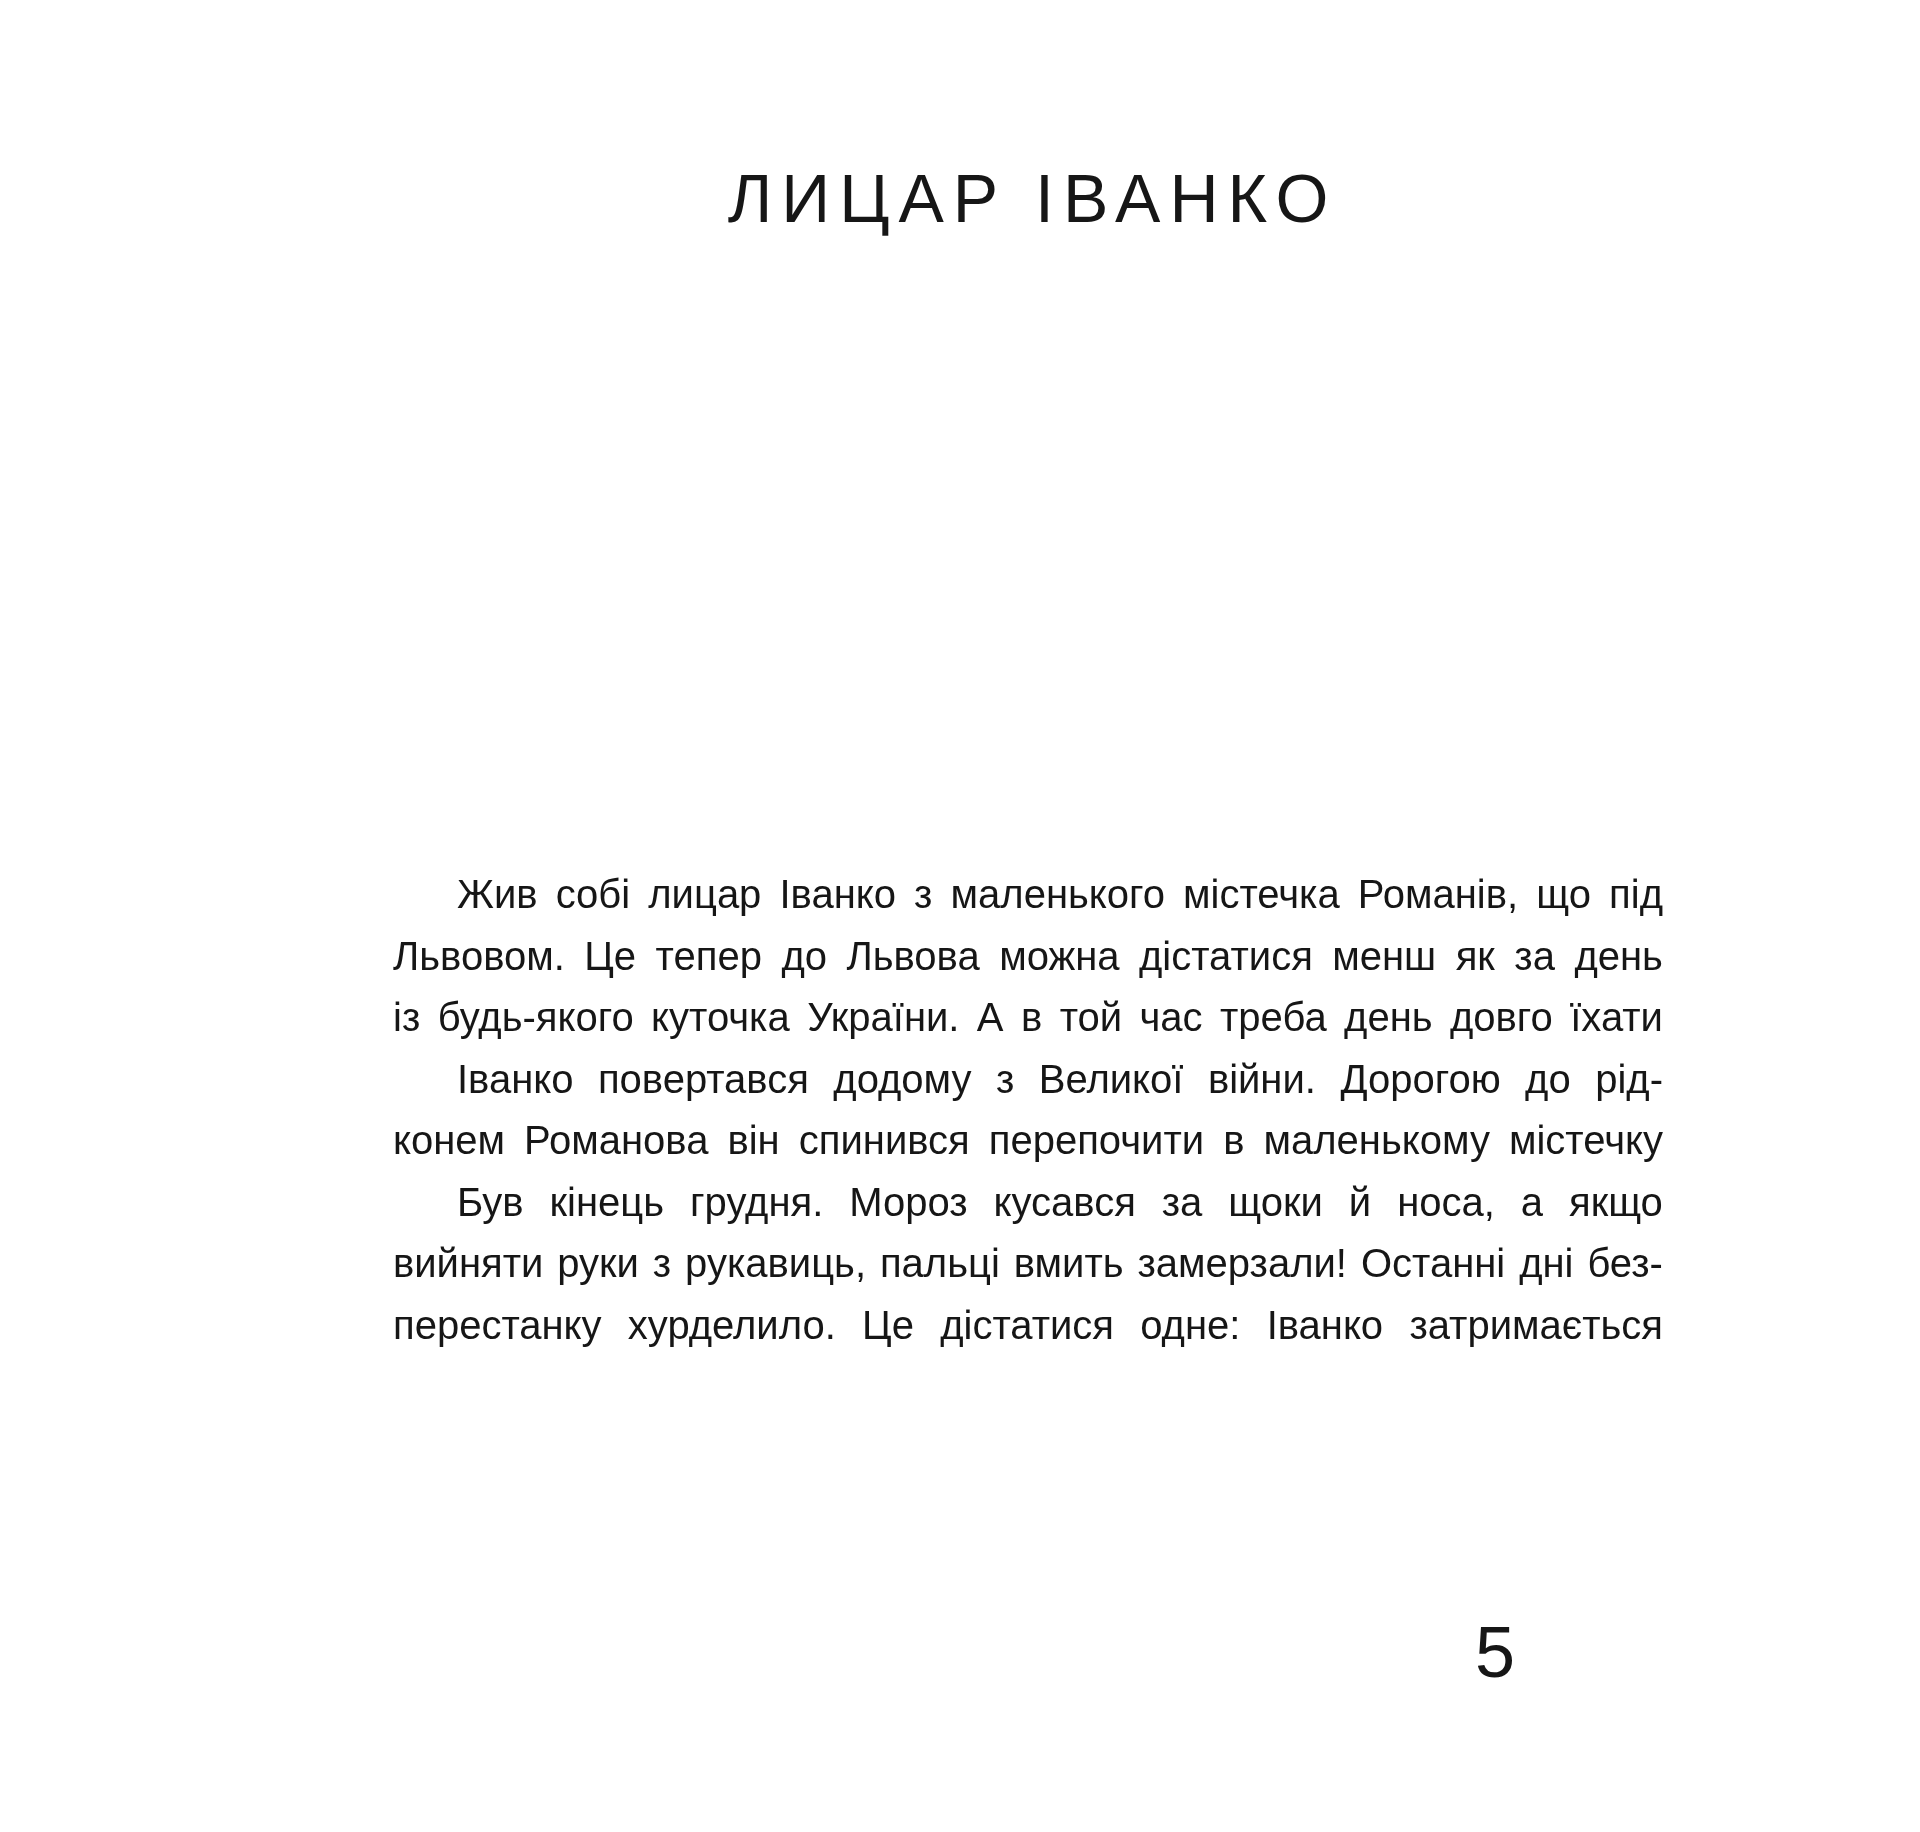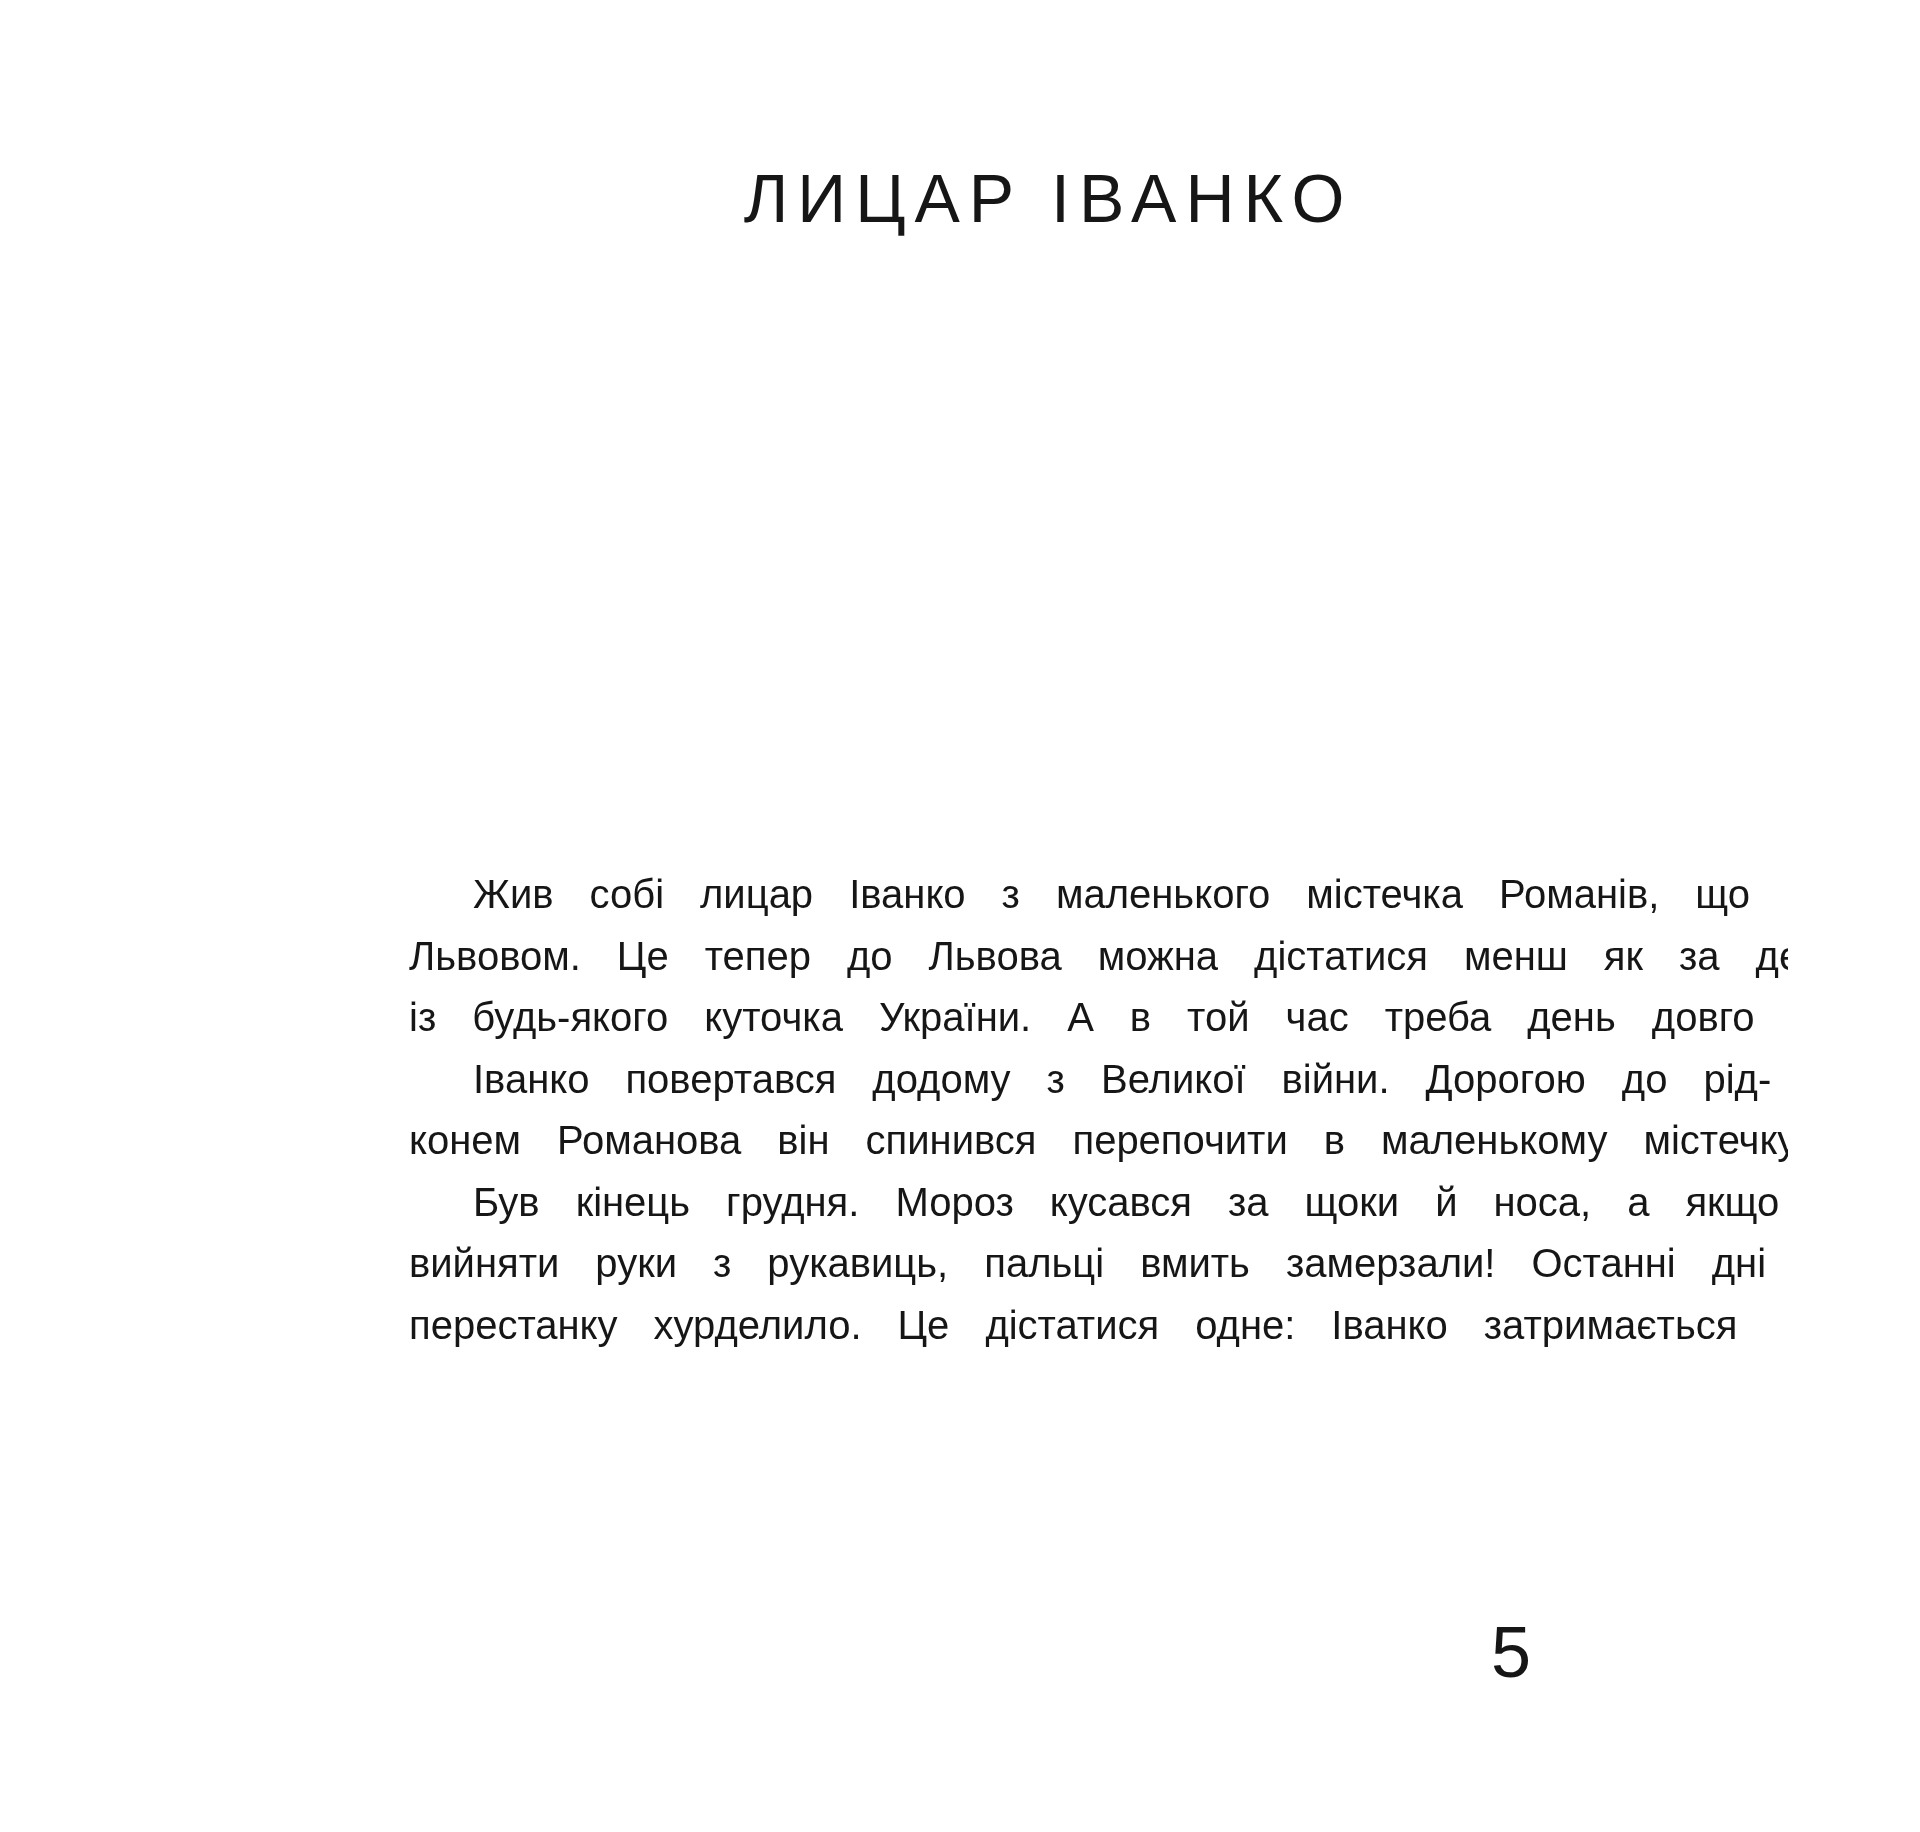--- a/index.html
+++ b/index.html
@@ -8,21 +8,20 @@
     background: #ffffff;
   }
   .page {
     position: relative;
     width: 1772px;
     height: 1832px;
     background: #ffffff;
     color: #161616;
     font-family: "Liberation Sans", sans-serif;
     overflow: hidden;
-    margin-left: 16px;
   }
   .title {
     position: absolute;
     top: 164px;
     left: 393px;
     width: 1270px;
     margin: 0;
     font-size: 68px;
     line-height: 68px;
     font-weight: normal;
@@ -35,21 +34,20 @@
     position: absolute;
     left: 393px;
     top: 864px;
     width: 1270px;
     font-size: 40px;
   }
   .line {
     height: 61.5px;
     line-height: 61.5px;
     white-space: nowrap;
-    gap: 36px;
   }
   
   .line.just {
     display: flex;
     justify-content: space-between;
     align-items: baseline;
   }
   
   .line.indent {
     padding-left: 64px;

